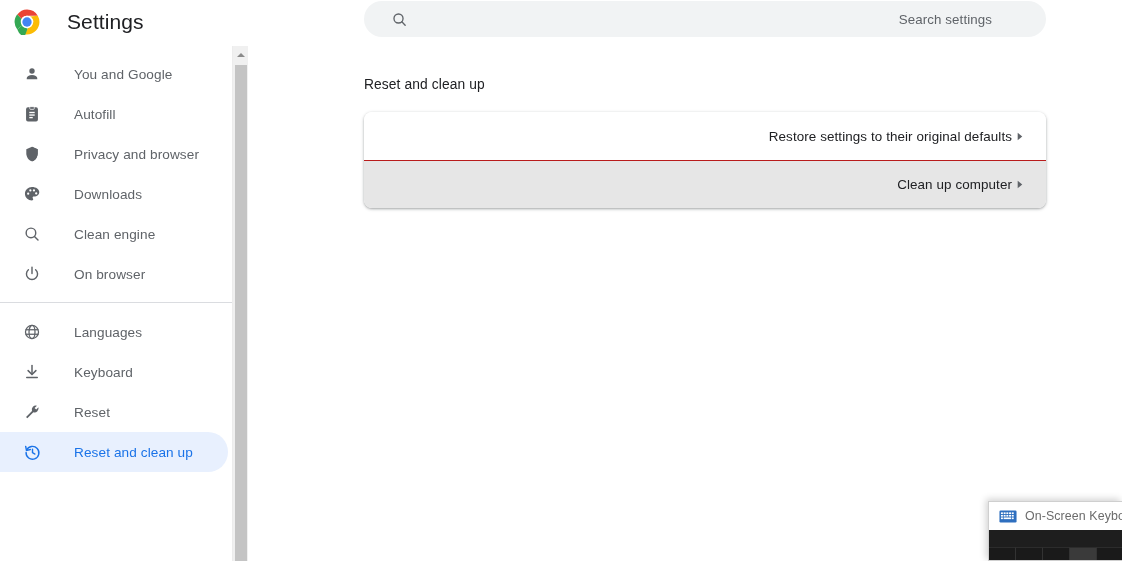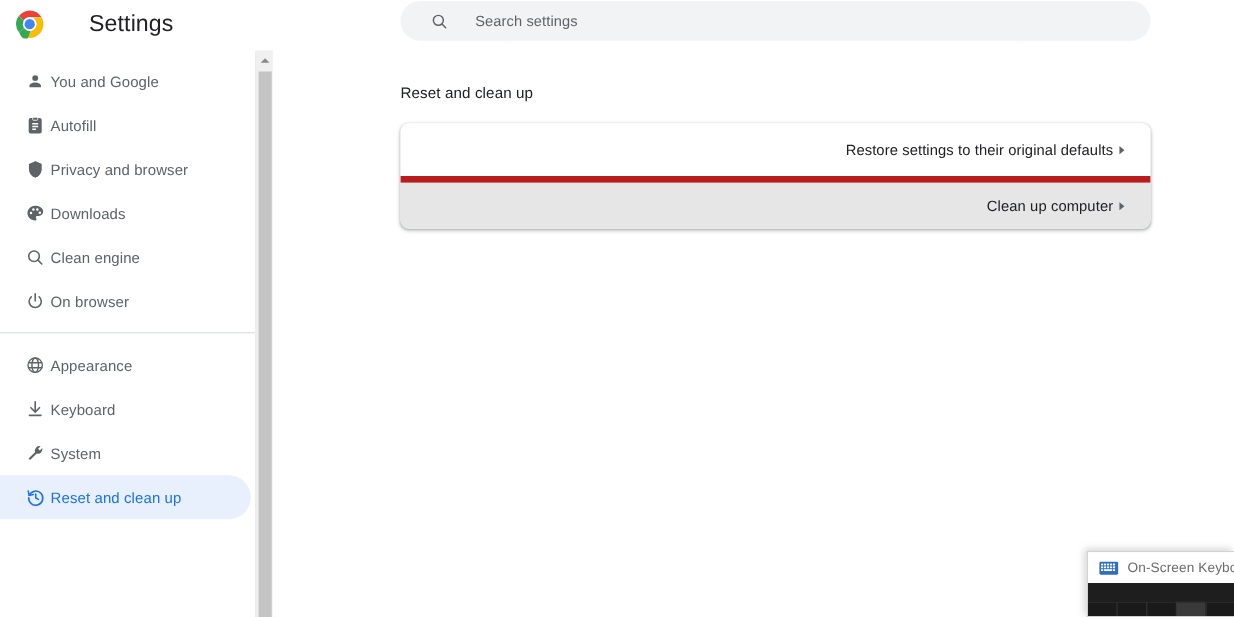--- a/index.html
+++ b/index.html
@@ -36,21 +36,21 @@
     align-items: center;
     height: 44px;
     padding-left: 14px;
   }
   .chrome-logo {
     width: 26px; height: 26px;
     flex: 0 0 26px;
     position: relative;
   }
   .brand-title {
-    margin-left: 41px;
+    margin-left: 27px;
     font-size: 21px;
     color: #202124;
     letter-spacing: 0.1px;
     white-space: nowrap;
   }
 
   .nav-group { padding-top: 10px; }
   .nav-group.second { padding-top: 9px; }
 
   .nav-divider {
@@ -74,21 +74,21 @@
   .nav-item .nav-icon {
     width: 20px; height: 20px;
     flex: 0 0 20px;
     display: flex;
     align-items: center;
     justify-content: center;
     color: #5f6368;
   }
   .nav-item .nav-icon svg { display: block; }
   .nav-item .nav-label {
-    margin-left: 4px;
+    margin-left: 32px;
     font-size: 13.6px;
     color: #5f6368;
     white-space: nowrap;
     letter-spacing: 0.1px;
   }
   .nav-item.selected {
     background: #e8f0fe;
   }
   .nav-item.selected .nav-icon { color: #1a73e8; }
   .nav-item.selected .nav-label { color: #1a73e8; }
@@ -165,20 +165,21 @@
   .search-input {
     border: none;
     outline: none;
     background: transparent;
     margin-left: 24px;
     font-family: "Liberation Sans", sans-serif;
     font-size: 13.3px;
     color: #202124;
     width: 560px;
     letter-spacing: 0.1px;
+    text-align: right;
   }
   .search-input::placeholder { color: #5f6368; opacity: 1; }
 
   .section-heading {
     position: absolute;
     left: 115px; top: 77px;
     font-size: 13.8px;
     color: #202124;
     letter-spacing: 0.1px;
   }
@@ -196,21 +197,21 @@
   .card-row {
     position: relative;
     height: 48px;
     display: flex;
     align-items: center;
     padding: 0 20px 0 20px;
     cursor: pointer;
     background: #ffffff;
   }
   .card-row.highlighted { background: #e6e6e6; }
-  .card-row + .card-row { border-top: 6px solid #b91c1c; }
+  .card-row + .card-row { border-top: 1px solid #b91c1c; }
   .card-row .row-label {
     font-size: 13.4px;
     color: #202124;
     letter-spacing: 0.1px;
     flex: 1 1 auto;
     white-space: nowrap;
     text-align: right;
   }
   .card-row .row-arrow {
     width: 14px; height: 14px;
@@ -374,42 +375,42 @@
 
       <div class="nav-item">
         <span class="nav-icon">
           <svg width="18" height="18" viewBox="0 0 24 24" fill="none" stroke="currentColor" stroke-width="1.7">
             <circle cx="12" cy="12" r="8.7"></circle>
             <ellipse cx="12" cy="12" rx="4" ry="8.7"></ellipse>
             <line x1="3.4" y1="9" x2="20.6" y2="9"></line>
             <line x1="3.4" y1="15" x2="20.6" y2="15"></line>
           </svg>
         </span>
-        <span class="nav-label">Appearance</span>
+        <span class="nav-label">Languages</span>
       </div>
 
       <div class="nav-item">
         <span class="nav-icon">
           <svg width="18" height="18" viewBox="0 0 24 24" fill="none" stroke="currentColor" stroke-width="2" stroke-linecap="round">
             <line x1="12" y1="3.2" x2="12" y2="14.4"></line>
             <path d="M6.8 10.2L12 15.4l5.2-5.2" fill="none"></path>
             <line x1="5" y1="19.4" x2="19" y2="19.4"></line>
           </svg>
         </span>
         <span class="nav-label">Keyboard</span>
       </div>
 
 
       <div class="nav-item">
         <span class="nav-icon">
           <svg width="18" height="18" viewBox="0 0 24 24" fill="currentColor">
             <path d="M18.6 3.6a5.4 5.4 0 0 0-6.6 6.9L4 18.5l1.8 1.8 8-8a5.4 5.4 0 0 0 6.8-6.6l-3 3-2.2-2.2 3.2-2.9z"></path>
           </svg>
         </span>
-        <span class="nav-label">System</span>
+        <span class="nav-label">Reset</span>
       </div>
 
       <div class="nav-item selected">
         <span class="nav-icon">
           <svg width="19" height="19" viewBox="0 0 24 24" fill="none" stroke="currentColor" stroke-width="1.8" stroke-linecap="round">
             <path d="M4.6 9.1A8.1 8.1 0 1 1 3.9 12"></path>
             <polyline points="3.4,4.3 4.4,9.3 9.3,8.2"></polyline>
             <polyline points="12,7.8 12,12.2 15.1,13.9"></polyline>
           </svg>
         </span>

